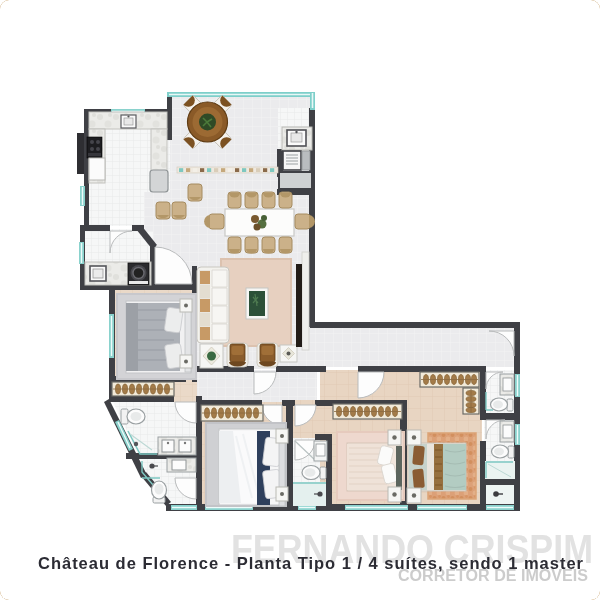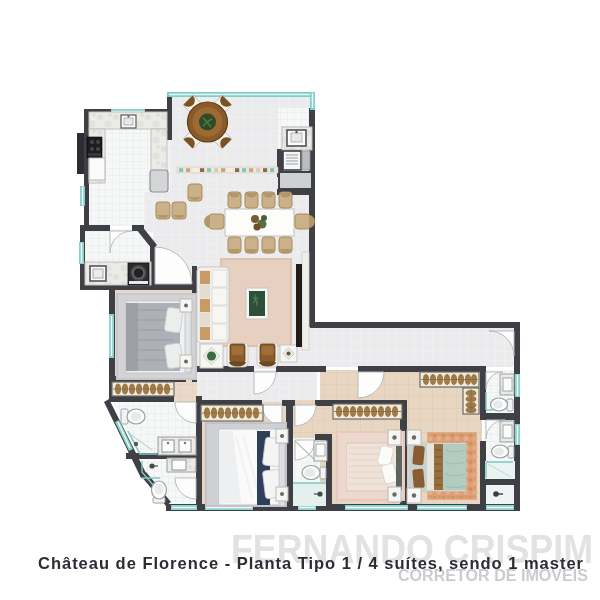--- a/index.html
+++ b/index.html
@@ -1,17 +1,17 @@
 <!DOCTYPE html>
 <html><head>
 <meta charset="utf-8">
 <style>
   html,body{margin:0;padding:0;background:#ffffff;}
   #stage{position:relative;width:600px;height:600px;background:#a16207;overflow:hidden;
-         font-family:"Liberation Sans", sans-serif;}
+         font-family:"Liberation Sans", sans-serif;border-radius:9px;}
   svg{position:absolute;left:0;top:0;}
 </style>
 </head>
 <body>
 <div id="stage">
 <svg width="600" height="600" viewBox="0 0 600 600">
 <defs>
   <pattern id="gridW" width="7" height="7" patternUnits="userSpaceOnUse">
     <rect width="7" height="7" fill="#f6f7f7"></rect>
     <path d="M7 0H0V7" fill="none" stroke="#e8eaea" stroke-width="1"></path>

